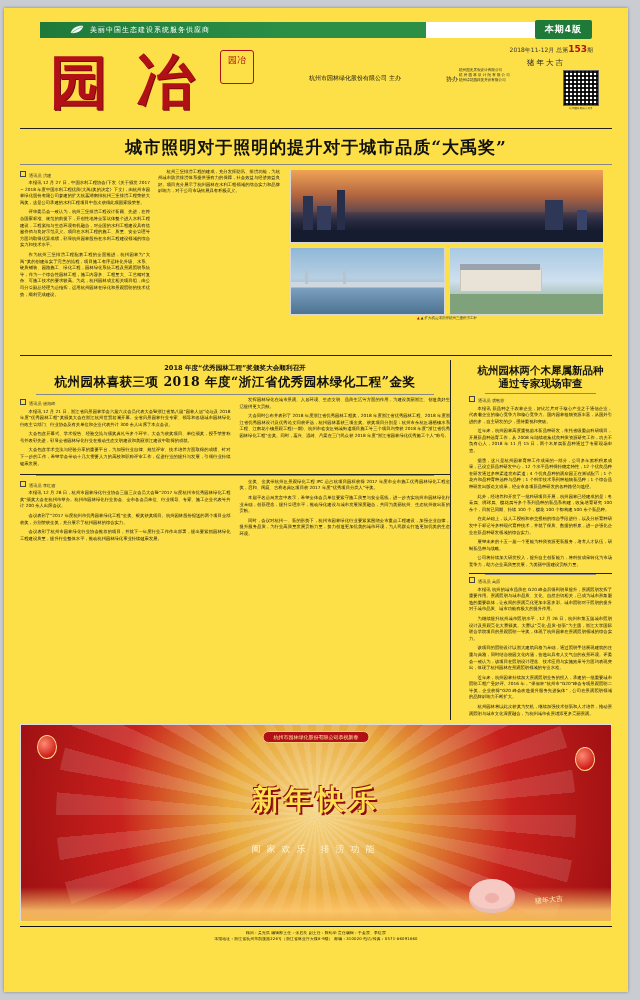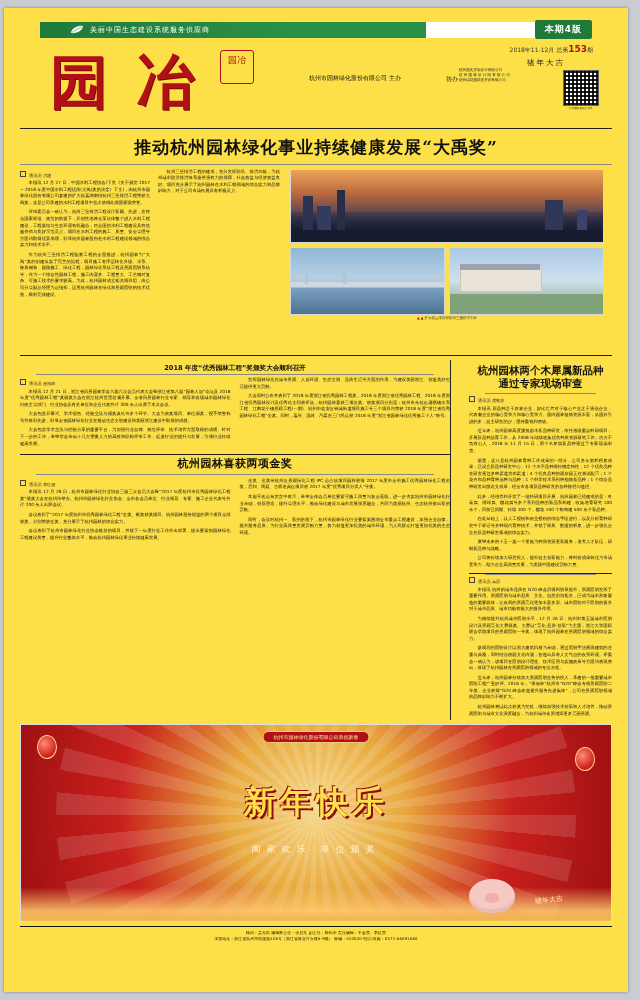--- a/index.html
+++ b/index.html
@@ -117,21 +117,21 @@
     background:repeating-conic-gradient(from 0deg,rgba(255,255,255,.13) 0deg 5deg,rgba(255,255,255,0) 5deg 10deg);
     border-radius:50%;
   }
   .ad .ad-top{
     position:absolute;left:50%;top:6px;transform:translateX(-50%);
     background:#b11116;color:#ffe9a8;font-size:5px;padding:2px 10px;border-radius:8px;
     border:.6px solid #f3cd76;white-space:nowrap;
   }
   .ad .ad-main{
     position:absolute;left:50%;top:56px;transform:translateX(-50%);
-    font-size:32px;font-weight:bold;color:#ffe14d;
+    font-size:28px;font-weight:bold;color:#ffe14d;
     font-family:Liberation Serif, serif;
     text-shadow:2px 2px 0 #8c0d10, -1px -1px 0 #8c0d10;
     letter-spacing:4px;white-space:nowrap;
   }
   .ad .ad-sub{
     position:absolute;left:50%;top:118px;transform:translateX(-50%);
     font-size:9px;color:#fff4cf;letter-spacing:6px;white-space:nowrap;
   }
   .ad .ad-sign{
     position:absolute;right:48px;bottom:16px;color:#ffe9b0;font-size:7px;
@@ -202,21 +202,21 @@
         <div>杭 州 园 林 设 计 院 有 限 公 司</div>
         <div>杭州绿花园科技开发有限公司</div>
       </div>
       <div class="qr"></div>
       <div class="qr-cap">杭州园林股份公众号</div>
     </div>
   </div>
 
   <div class="rule"></div>
 
-  <div class="lead-headline">推动杭州园林绿化事业持续健康发展“大禹奖”</div>
+  <div class="lead-headline">城市照明对于照明的提升对于城市品质“大禹奖”</div>
   <div class="rule thin"></div>
 
   <div class="cols" style="height:182px;">
 
     <div class="col" style="width:130px;">
       <div class="byline">
         <span class="box"></span><span>通讯员 洪建</span>
       </div>
       <p class="body">本报讯  12 月 27 日，中国水利工程协会(下发《关于颁发 2017 ~ 2018 年度中国水利工程优质(大禹)奖的决定》下文)，由杭州市园林绿化股份有限公司参建的扩大杭嘉湖南排杭州三堡排涝工程荣获大禹奖，这是公司承建的水利工程项目中首次获得此项国家级荣誉。</p>
       <p class="body">评审委员会一致认为，杭州三堡排涝工程设计新颖、先进，在符合国家标准、规范的前提下，开创性地将全泵坑体整个进入水利工程建设，工程紧扣与生态环境有机融合，对全国的水利工程建设具有借鉴价值与良好示范意义。项目在水利工程的施工、质量、安全管理等方面均取得优异成绩，彰显杭州园林股份在水利工程建设领域的综合实力和技术水平。</p>
@@ -259,40 +259,40 @@
     <div class="clear"></div>
   </div>
 
   <div class="rule" style="margin-top:2px;"></div>
 
   <div class="cols">
 
     <div class="col" style="width:430px;">
 
       <div class="kicker">2018 年度“优秀园林工程”奖颁奖大会顺利召开</div>
+      <div class="sect-title">杭州园林喜获三项 2018 年度“浙江省优秀园林绿化工程”金奖</div>
       <div class="rule thin"></div>
 
       <div style="display:flex;gap:9px;margin-top:3px;">
         <div style="flex:1;">
           <div class="byline">
             <span class="box"></span><span>通讯员 唐旭峰</span>
           </div>
           <p class="body">本报讯  12 月 21 日，浙江省风景园林学会六届六次会员代表大会暨浙江省第八届“园林人居”论坛及 2018 年度“优秀园林工程”奖颁奖大会在浙江杭州世贸君澜开幕。全省风景园林行业专家、领导和各级城市园林绿化行政主管部门、行业协会及有关单位和企业代表共计 300 余人出席了本次会议。</p>
           <p class="body">大会包含开幕式、学术报告、经验交流与颁奖典礼等多个环节。大会为获奖项目、单位颁奖，授予荣誉称号并表彰先进，彰显全省园林绿化行业在推动生态文明建设和美丽浙江建设中取得的成就。</p>
           <p class="body">大会包含学术交流与经验分享的重要平台，为加强行业自律、规范评审、技术培养方面取得的成绩、针对下一步的工作，希望学会带动十几大需要人力的高校和职称评审工作，促进行业的提升与发展，引领行业持续健康发展。</p>
         </div>
         <div style="flex:1;">
           <p class="body">发挥园林绿化在城市景观、人居环境、生态文明、品质生活等方面的作用，为建设美丽浙江、创造美好生活提供更大贡献。</p>
           <p class="body">大会同时公布并表彰了 2018 年度浙江省优秀园林工程奖，2018 年度浙江省优秀园林工程、2018 年度浙江省优秀园林设计及优秀论文同获评选，杭州园林喜获三项金奖。获奖项目分别是：杭州市余杭区塘栖镇水系工程、江南花小镇景观工程(一期)、杭州市临安区锦城街道项目施工等三个项目均荣获 2018 年度“浙江省优秀园林绿化工程”金奖。同时，嘉兴、温岭、吕梁在三门民众获 2018 年度“浙江省园林绿化优秀施工个人”称号。</p>
         </div>
       </div>
 
       <div class="rule" style="margin:4px 0 0;"></div>
 
-      <div class="sect-title sm">杭州园林喜获两项金奖</div>
       <div class="rule thin"></div>
 
       <div style="display:flex;gap:9px;margin-top:3px;">
         <div style="flex:1;">
           <div class="byline">
             <span class="box"></span><span>通讯员 李红霞</span>
           </div>
           <p class="body">本报讯  12 月 28 日，杭州市园林绿化行业协会三届三次会员大会暨“2017 年度杭州市优秀园林绿化工程奖”颁奖大会在杭州市举办。杭州市园林绿化行业协会、全市各会员单位、行业领导、专家、施工企业代表等共计 200 余人出席会议。</p>
           <p class="body">会议表彰了“2017 年度杭州市优秀园林绿化工程”金奖、银奖获奖项目。杭州园林股份报送的两个项目全部获奖，分别荣获金奖，充分展示了杭州园林的综合实力。</p>
           <p class="body">会议表彰了杭州市园林绿化行业协会推荐的项目，并就下一年度行业工作作出部署，提出要紧抓园林绿化工程建设质量，提升行业整体水平，推动杭州园林绿化事业持续健康发展。</p>
@@ -335,21 +335,21 @@
 
     <div class="clear"></div>
   </div>
 
   <div class="ad">
     <div class="sunburst"></div>
     <div class="lantern l1"></div>
     <div class="lantern l2"></div>
     <div class="ad-top">杭州市园林绿化股份有限公司恭祝新春</div>
     <div class="ad-main">新年快乐</div>
-    <div class="ad-sub">阖家欢乐  单位颁奖</div>
+    <div class="ad-sub">阖家欢乐  排涝功能</div>
     <div class="cloud"></div>
     <div class="pig"></div>
     <div class="ad-sign">猪年大吉</div>
   </div>
 
   <div class="footer">
     <div class="row">顾问：吴光洪    编辑部主任：张启良    副主任：陈锦华    责任编辑：于金霞、李红霞</div>
     <div class="row">本报地址：浙江省杭州市凯旋路226号（浙江省林业厅大楼8-9楼）        邮编：310020        电话/传真：0571-86091660</div>
   </div>
 

